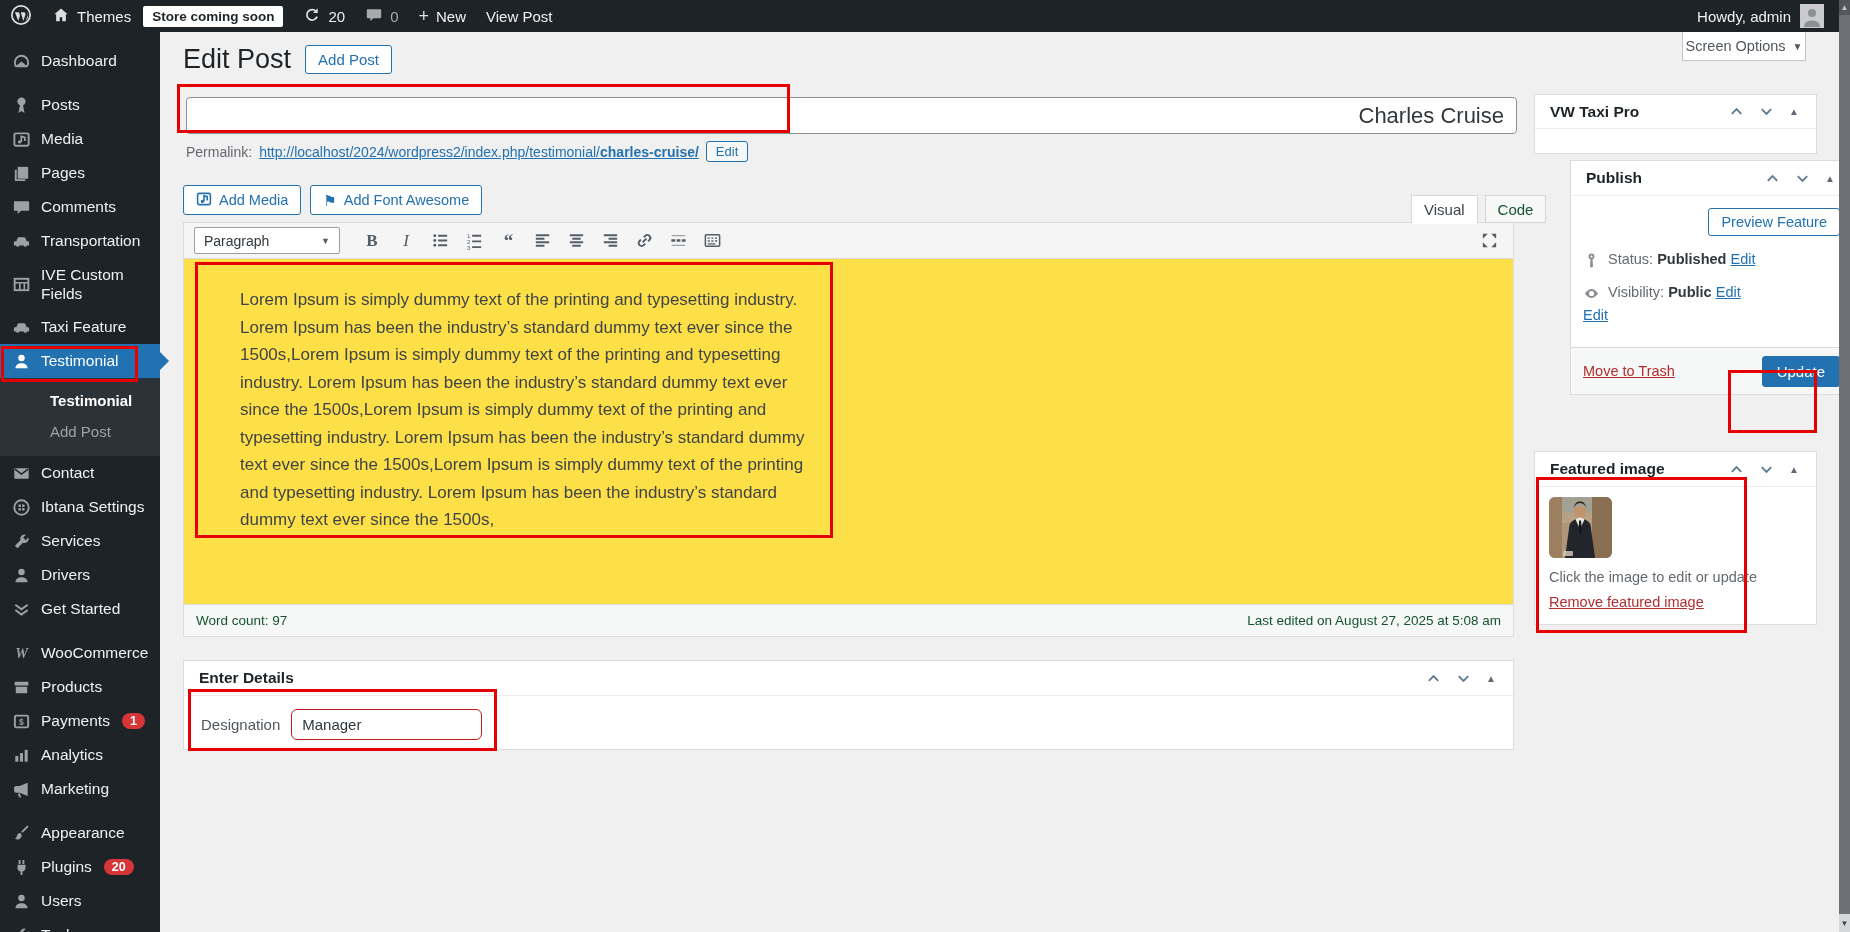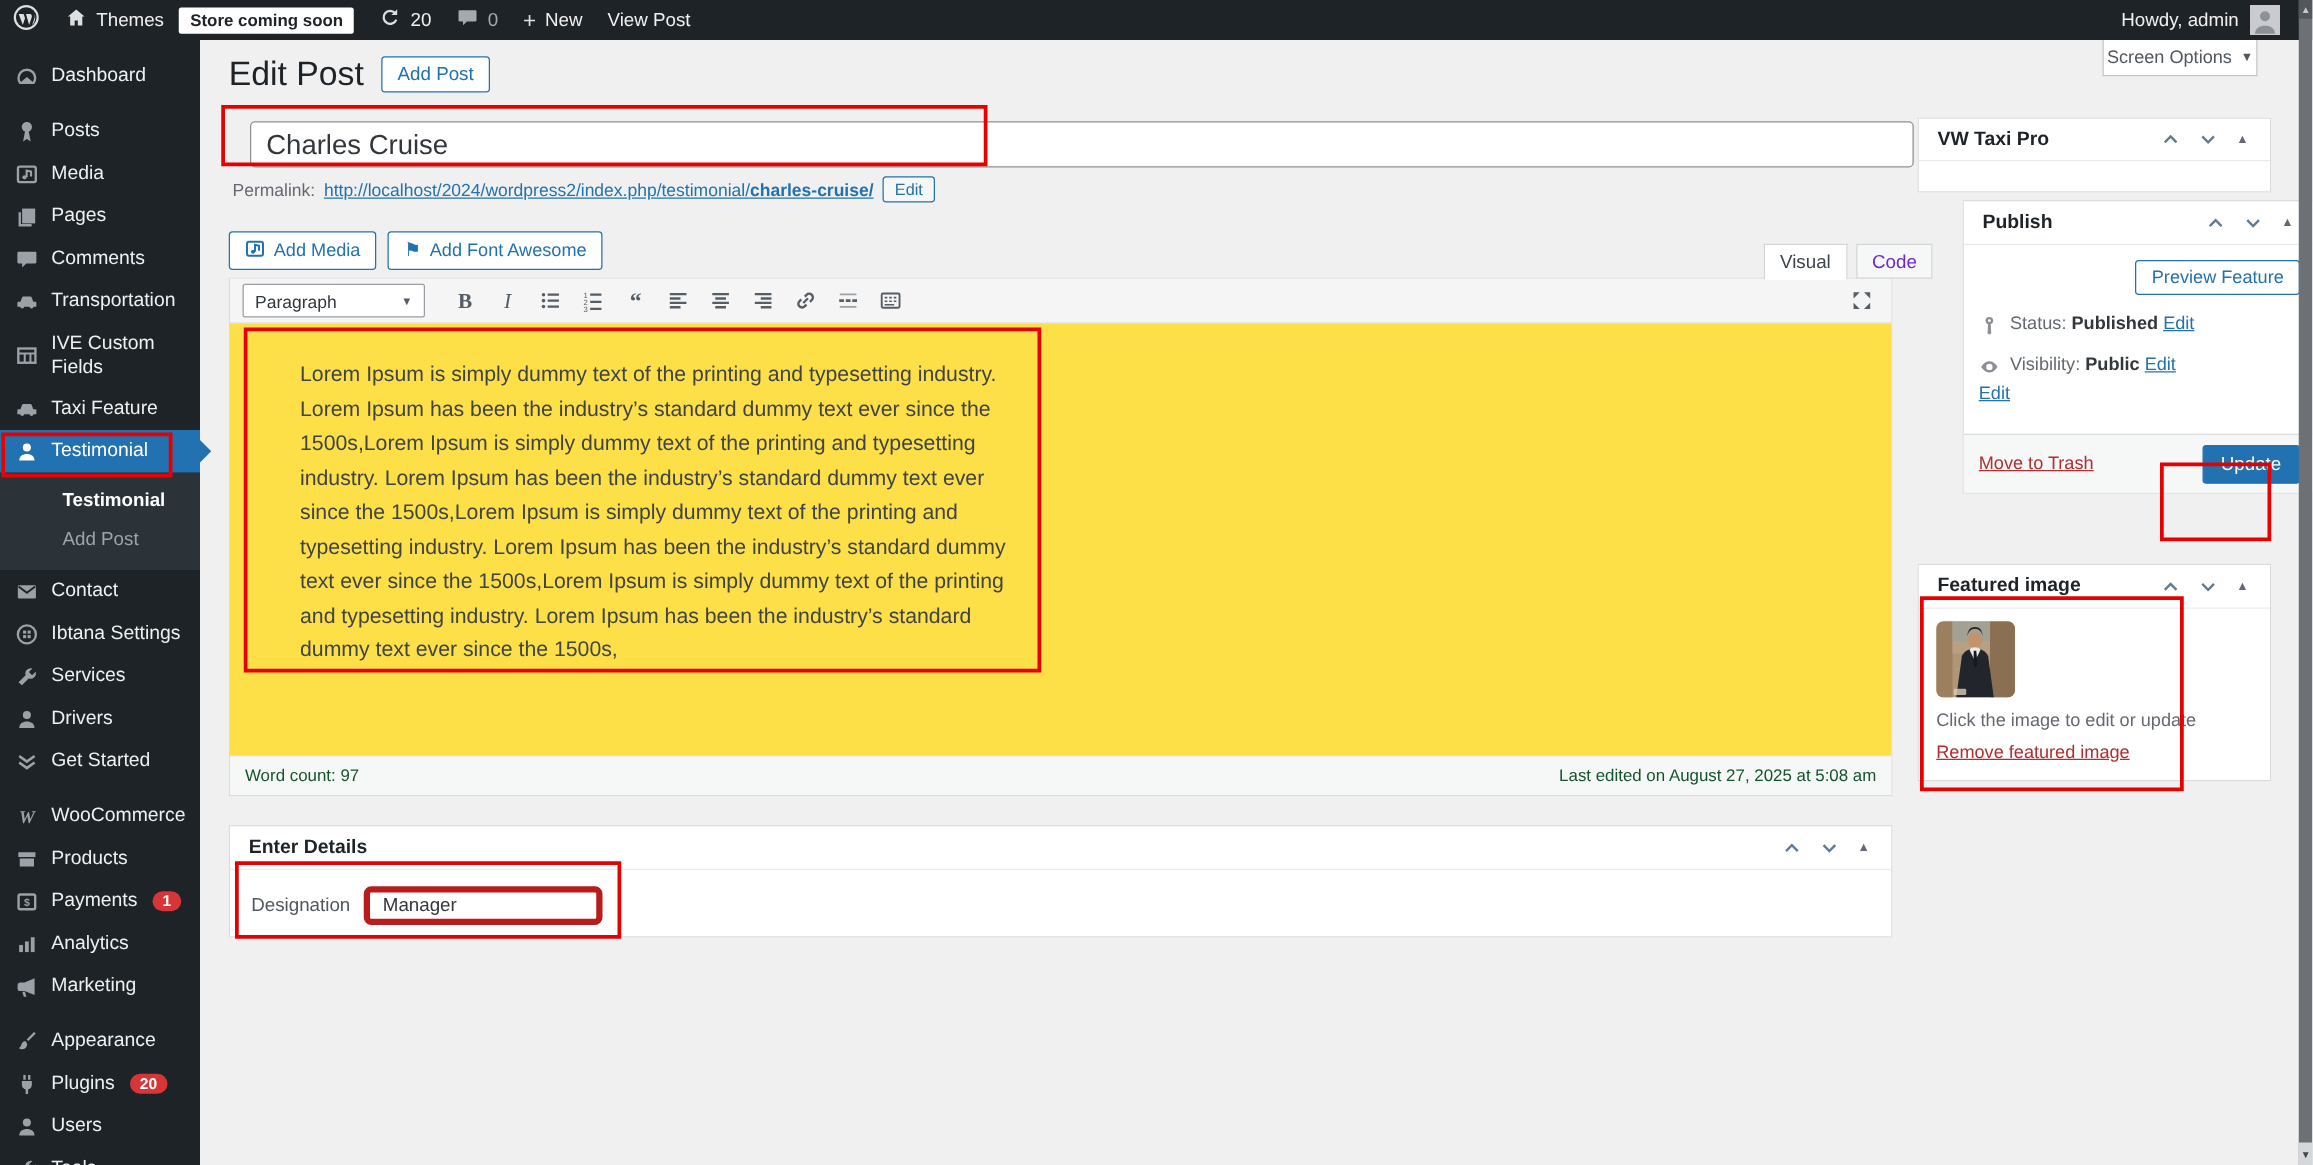--- a/index.html
+++ b/index.html
@@ -47,36 +47,36 @@
   .page-title { font-size:27px; font-weight:500; color:#1d2327; }
   .btn { display:inline-flex; align-items:center; justify-content:center; border-radius:3px;
     font-size:15px; cursor:pointer; background:#fff; border:1px solid #2271b1; color:#2271b1; }
   .add-post-btn { padding:5px 12px; }
   .screen-options { position:absolute; left:1682px; top:32px; width:124px; height:29px;
     background:#fff; border:1px solid #c3c4c7; border-top:none; color:#50575e; font-size:14.5px;
     display:flex; align-items:center; justify-content:center; gap:7px; cursor:pointer; }
   .screen-options .caret { font-size:10px; color:#50575e; }
 
   
-  .title-input { position:absolute; left:200px; top:97px; width:1331px; height:37px;
+  .title-input { position:absolute; left:186px; top:97px; width:1331px; height:37px;
     border:1px solid #8c8f94; border-radius:4px; background:#fff; padding:0 12px;
-    font-size:22px; color:#32373c; font-family:"Liberation Sans", sans-serif; }
+    font-size:22px; color:#32373c; font-family:"Liberation Sans", sans-serif;text-align:right; }
   .permalink { position:absolute; left:186px; top:141px; display:flex; align-items:center; gap:7px;
     font-size:14px; color:#646970; }
   .permalink a { color:#2271b1; text-decoration:underline; cursor:pointer; }
   .permalink .slug { font-weight:bold; }
   .btn-small { padding:2px 9px; font-size:13px; background:#f6f7f7; }
 
   
   .media-row { position:absolute; left:183px; top:185px; display:flex; gap:9px; }
   .media-btn { padding:5px 12px; gap:7px; font-size:14.5px; }
   .media-btn .bicon { font-size:15px; line-height:1; }
   .editor-tabs { position:absolute; top:195px; left:1411px; display:flex; gap:7px; z-index:2; }
   .etab { height:28px; padding:0 12px; display:flex; align-items:center; font-size:15px;
-    color:#6d28d9; border:1px solid #d5d5d5; background:#f6f7f7; cursor:pointer; }
+    color:#14532d; border:1px solid #d5d5d5; background:#f6f7f7; cursor:pointer; }
   .etab.active { background:#fff; border-bottom-color:#fff; color:#3c434a; height:29px; }
   .editor-box { position:absolute; left:183px; top:222px; width:1331px; height:415px;
     background:#fff; border:1px solid #dcdcde; display:flex; flex-direction:column; }
   .mce-toolbar { height:36px; background:#f5f5f5; border-bottom:1px solid #dcdcde;
     display:flex; align-items:center; padding:0 10px; gap:6px; }
   .para-select { width:146px; height:27px; background:#fff; border:1px solid #999fa5; border-radius:2px;
     display:flex; align-items:center; justify-content:space-between; padding:0 9px;
     font-size:14px; color:#32373c; cursor:pointer; margin-right:12px; }
   .para-select .caret { font-size:9px; color:#555d66; }
   .tb-icon { width:28px; height:26px; display:flex; align-items:center; justify-content:center;
@@ -96,21 +96,21 @@
   .pb-header { height:35px; display:flex; align-items:center; padding:0 15px 0 15px;
     font-size:15.5px; font-weight:bold; color:#1d2327; border-bottom:1px solid #ebebec; }
   .pb-controls { margin-left:auto; display:flex; align-items:center; gap:15px; padding-right:2px; }
   .pb-controls .chev { width:15px; height:15px; color:#5f7a92; cursor:pointer; display:flex; }
   .pb-controls .chev svg { width:15px; height:15px; }
   .pb-controls .toggle { font-size:10px; color:#667; cursor:pointer; }
 
   .details-box { left:183px; top:660px; width:1331px; height:90px; }
   .details-body { display:flex; align-items:center; gap:11px; padding:13px 17px; }
   .details-label { font-size:15px; color:#50575e; }
-  .details-input { width:191px; height:31px; border:5px solid #b91c1c; border-radius:6px;
+  .details-input { width:191px; height:31px; border:1px solid #b91c1c; border-radius:6px;
     padding:0 10px; font-size:15px; color:#32373c; font-family:"Liberation Sans", sans-serif; background:#fff; }
 
   .vw-box { left:1534px; top:94px; width:283px; height:60px; }
   .vw-box .pb-header { height:34px; }
   .publish-box { left:1534px; top:160px; width:283px; height:235px;margin-left:36px; }
   .publish-body { padding:12px 12px 0 12px; position:relative; }
   .preview-btn { margin-left:auto; display:flex; padding:5px 12px; font-size:14.5px; }
   .pub-row { display:flex; align-items:flex-start; gap:8px; margin-top:15px; font-size:14.5px; color:#646970; }
   .pub-row svg { width:17px; height:17px; color:#8c8f94; flex:0 0 17px; margin-top:1px; }
   .pub-row b { color:#32373c; }

